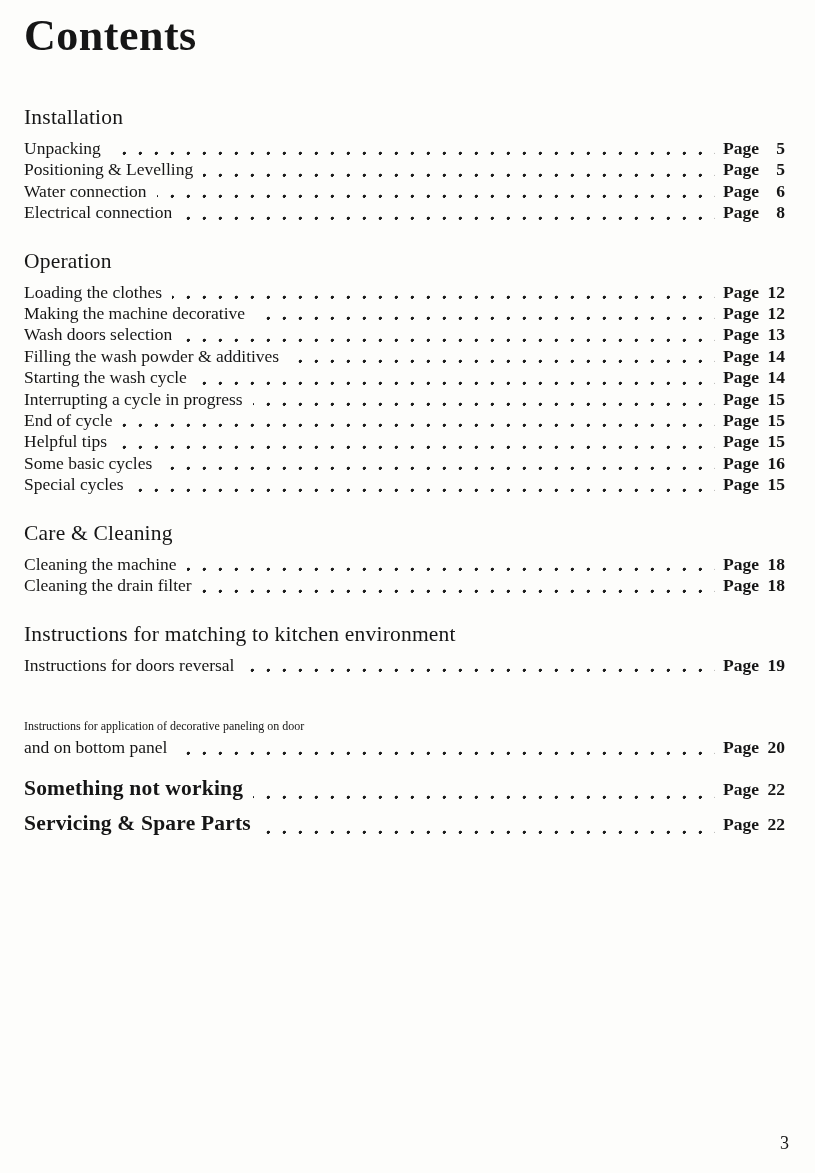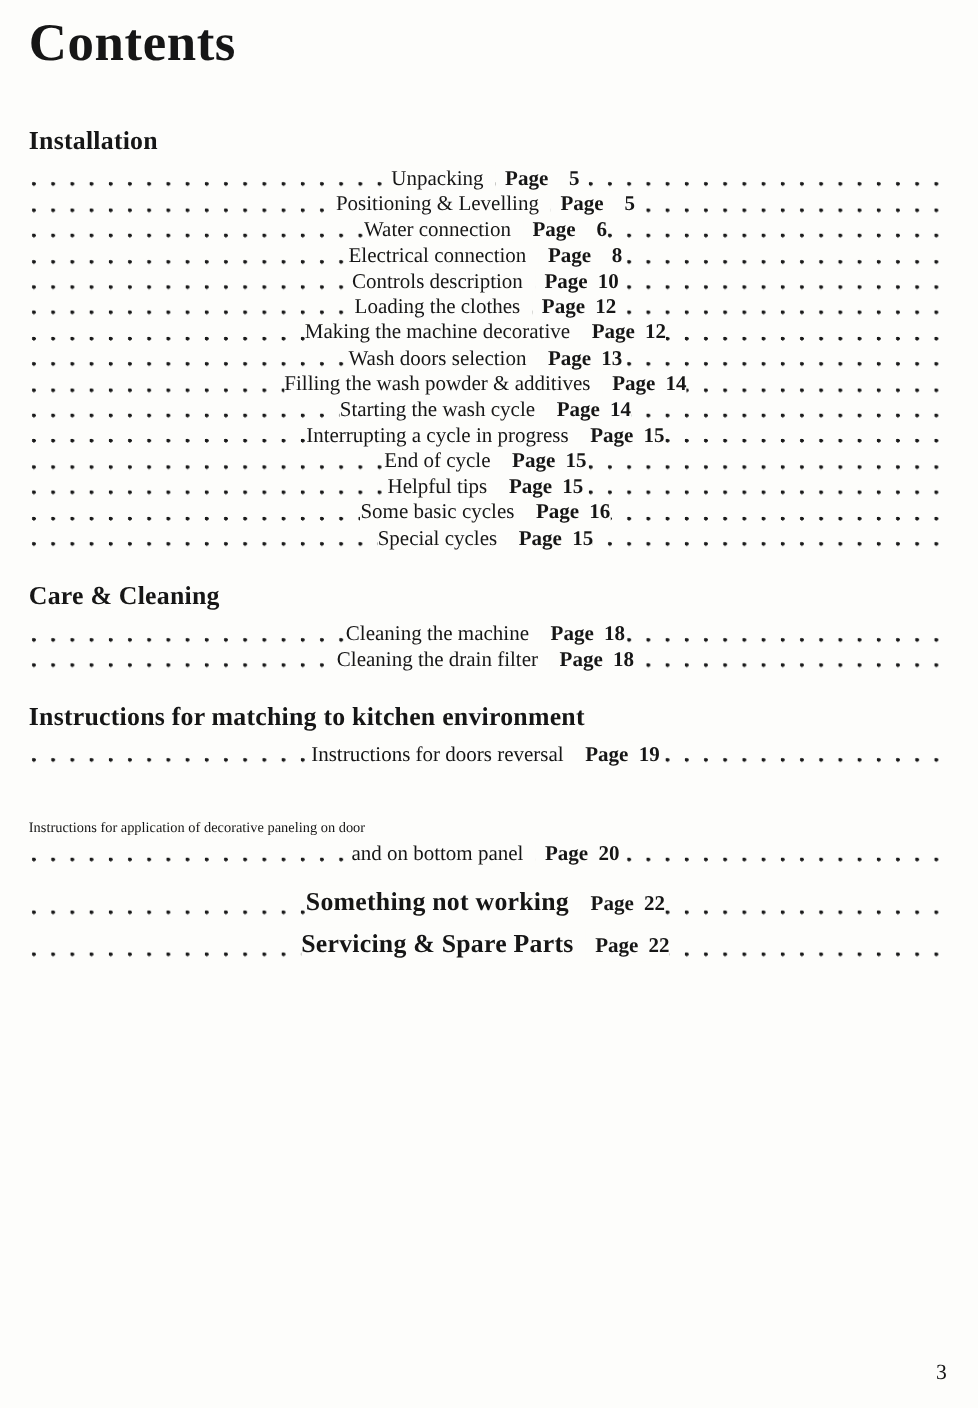--- a/index.html
+++ b/index.html
@@ -9,25 +9,25 @@
     width:815px; height:1173px; position:relative;
     font-family:"Liberation Serif","DejaVu Serif",serif;
     color:var(--ink);
   }
   .page { padding:12px 30px 0 24px; }
   .title {
     font-size:44px; font-weight:700; letter-spacing:0.5px;
     line-height:48px; margin:0 0 44px 0;
   }
   h2.sec {
-    font-size:21.5px; font-weight:700; line-height:27px;
+    font-size:21.5px; font-weight:400; line-height:27px;
     margin:24px 0 7px 0; letter-spacing:0.2px;
   }
   .entry {
-    display:flex; justify-content:center; align-items:baseline;
+    display:flex; justify-content:space-between; align-items:baseline;
     position:relative; font-size:17.5px; line-height:21.4px;
   }
   .entry::before {
     content:""; position:absolute; left:2px; right:2px; bottom:3px; height:5px;
     background-image:radial-gradient(circle at 2.2px 2.2px, #1a1a1a 1.4px, rgba(0,0,0,0) 1.85px);
     background-size:16px 5px; background-repeat:repeat-x; z-index:0;
   }
   .lbl { position:relative; z-index:1; background:var(--paper); padding-right:10px; white-space:nowrap; }
   .pageref { position:relative; z-index:1; background:var(--paper); padding-left:8px; white-space:nowrap; font-weight:700; font-size:17.5px; }
   .num { display:inline-block; min-width:26px; text-align:right; }
@@ -65,25 +65,21 @@
       <span class="pageref"><span>Page</span><span class="num">6</span></span>
     </div>
     <div class="entry">
       <span class="lbl">Electrical connection</span>
       <span class="leader"></span>
       <span class="pageref"><span>Page</span><span class="num">8</span></span>
     </div>
   </section>
 
   <section>
-    <div class="entry">
-      <span class="lbl">Controls description</span>
-      <span class="leader"></span>
-      <span class="pageref"><span>Page</span><span class="num">10</span></span>
-    </div>
+    <h2 class="sec">Operation</h2>
     <div class="entry">
       <span class="lbl">Loading the clothes</span>
       <span class="leader"></span>
       <span class="pageref"><span>Page</span><span class="num">12</span></span>
     </div>
     <div class="entry">
       <span class="lbl">Making the machine decorative</span>
       <span class="leader"></span>
       <span class="pageref"><span>Page</span><span class="num">12</span></span>
     </div>

